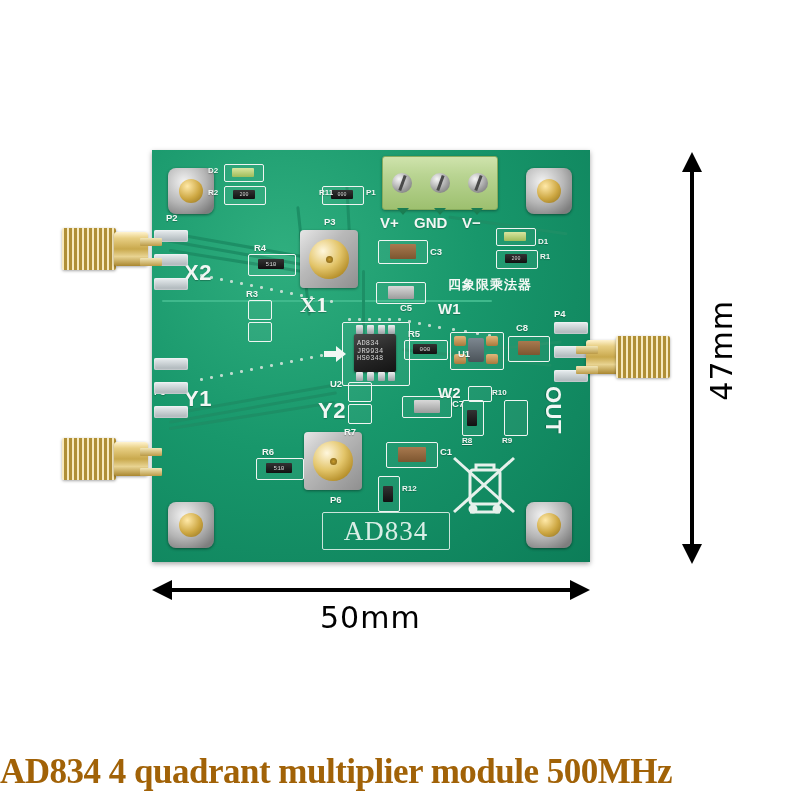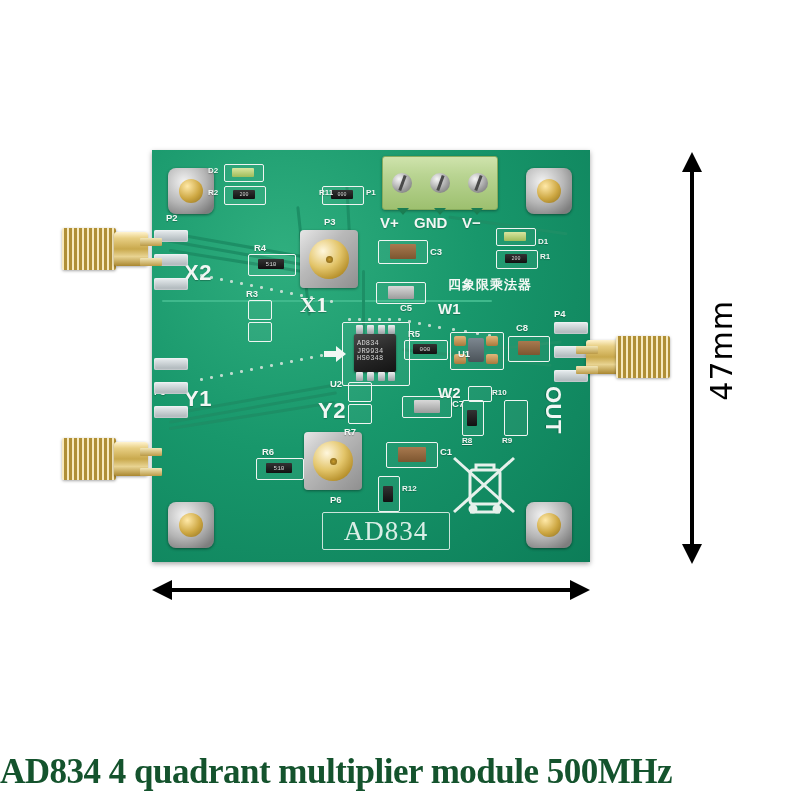--- a/index.html
+++ b/index.html
@@ -25,26 +25,26 @@
     -webkit-text-fill-color:transparent;
     background-image:repeating-linear-gradient(
         to bottom,
         #2f7fe0 0px,#2f7fe0 3px,
         #ffffff 3px,#ffffff 5px);
     line-height:1;
   }
 
   
   #banner{
-    position:absolute;left:0;bottom:8px;width:632px;
-    text-align:right;
+    position:absolute;left:0;bottom:8px;width:800px;
+    text-align:left;
     font-family:"Liberation Serif", serif;
     font-weight:bold;
     font-size:35px;
-    color:#14532d;
+    color:#a16207;
     letter-spacing:-0.5px;
     white-space:nowrap;
   }
 
   
   #pcb{
     position:absolute;left:152px;top:150px;
     width:438px;height:412px;
     background:
       radial-gradient(ellipse at 30% 25%, #2fae7e 0%, #18976b 45%, #0c7d58 100%);
@@ -485,16 +485,17 @@
   </div>
   <div class="dimlabel" id="dim-v-label">47mm</div>
 
   <div>
     <svg style="position:absolute;left:152px;top:576px;" width="438" height="28" viewBox="0 0 438 28">
       <line x1="14" y1="14" x2="424" y2="14" stroke="#000" stroke-width="4"></line>
       <path d="M0 14 L20 4 L20 24 Z" fill="#000"></path>
       <path d="M438 14 L418 4 L418 24 Z" fill="#000"></path>
     </svg>
   </div>
+  <div class="dimlabel" id="dim-h-label">50mm</div>
 
   <div id="banner">AD834 4 quadrant multiplier module 500MHz</div>
 
 </div>
 
 </body></html>

